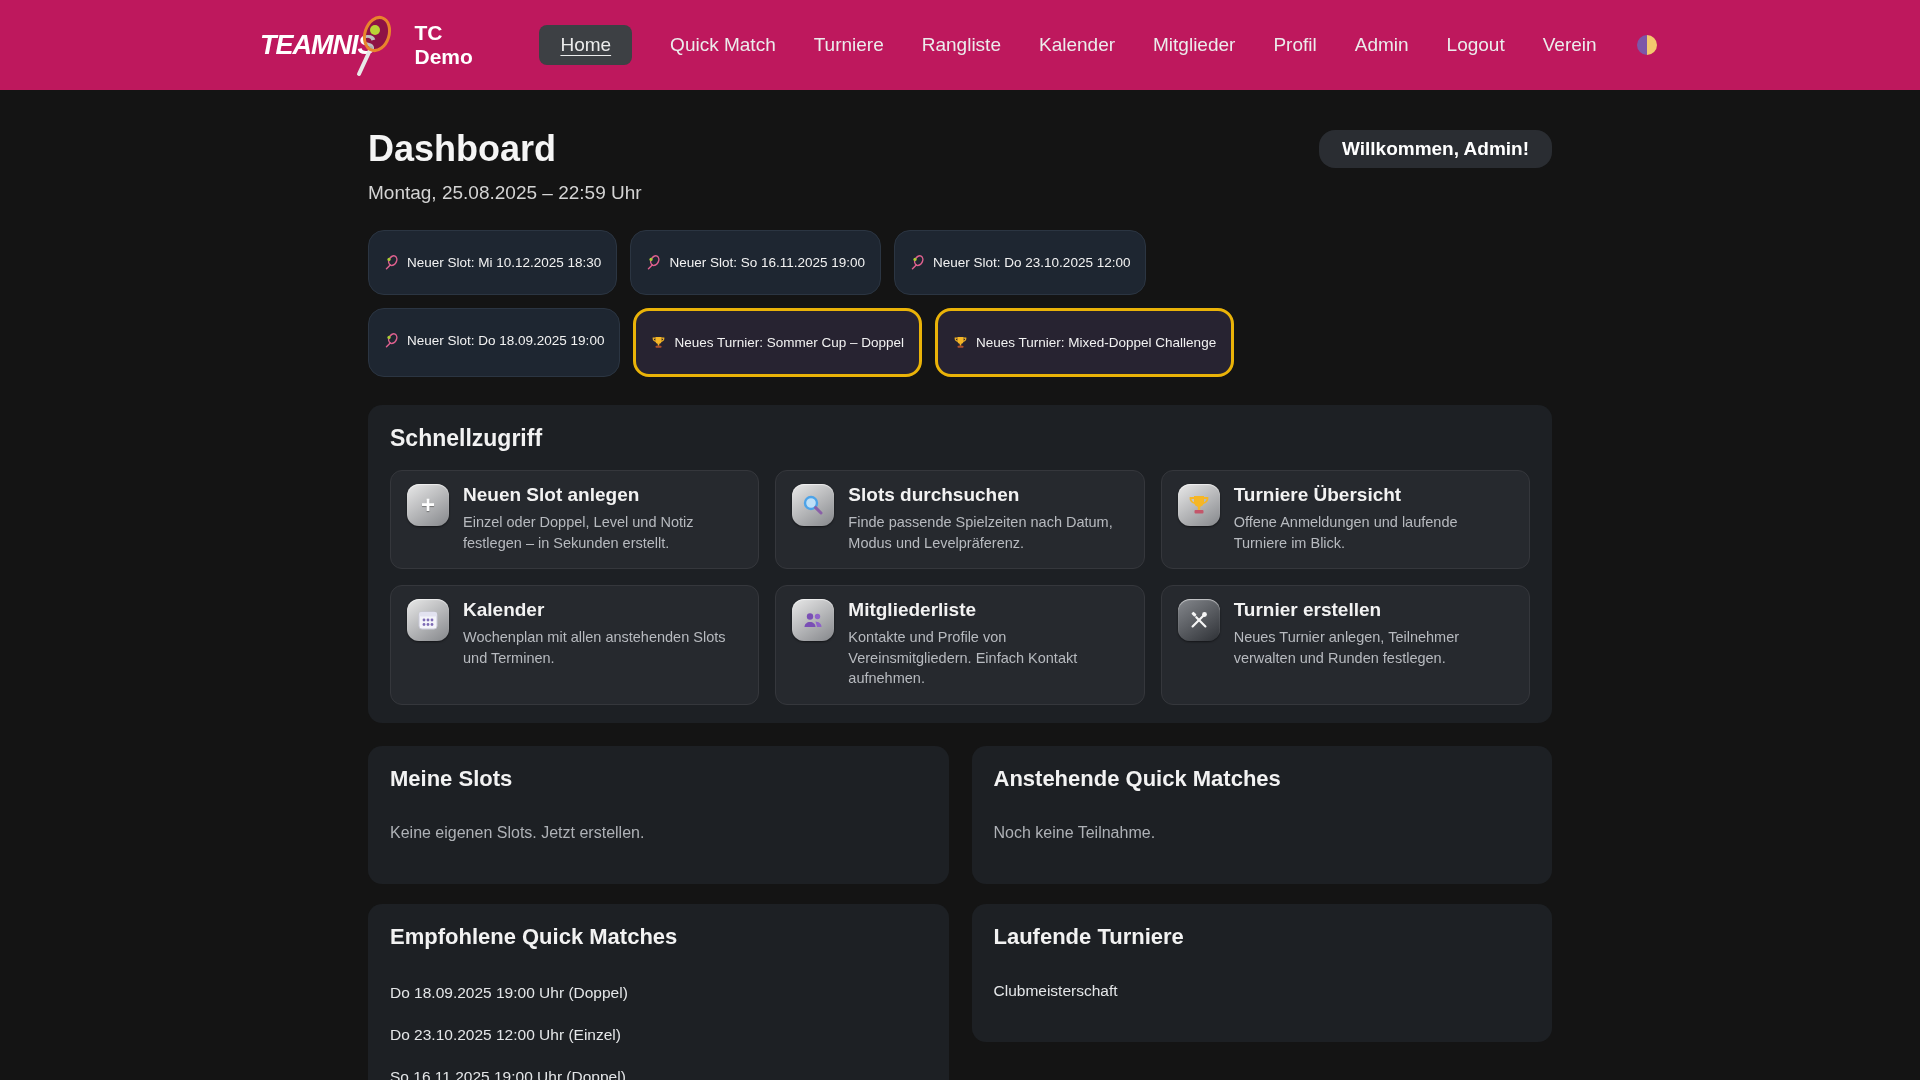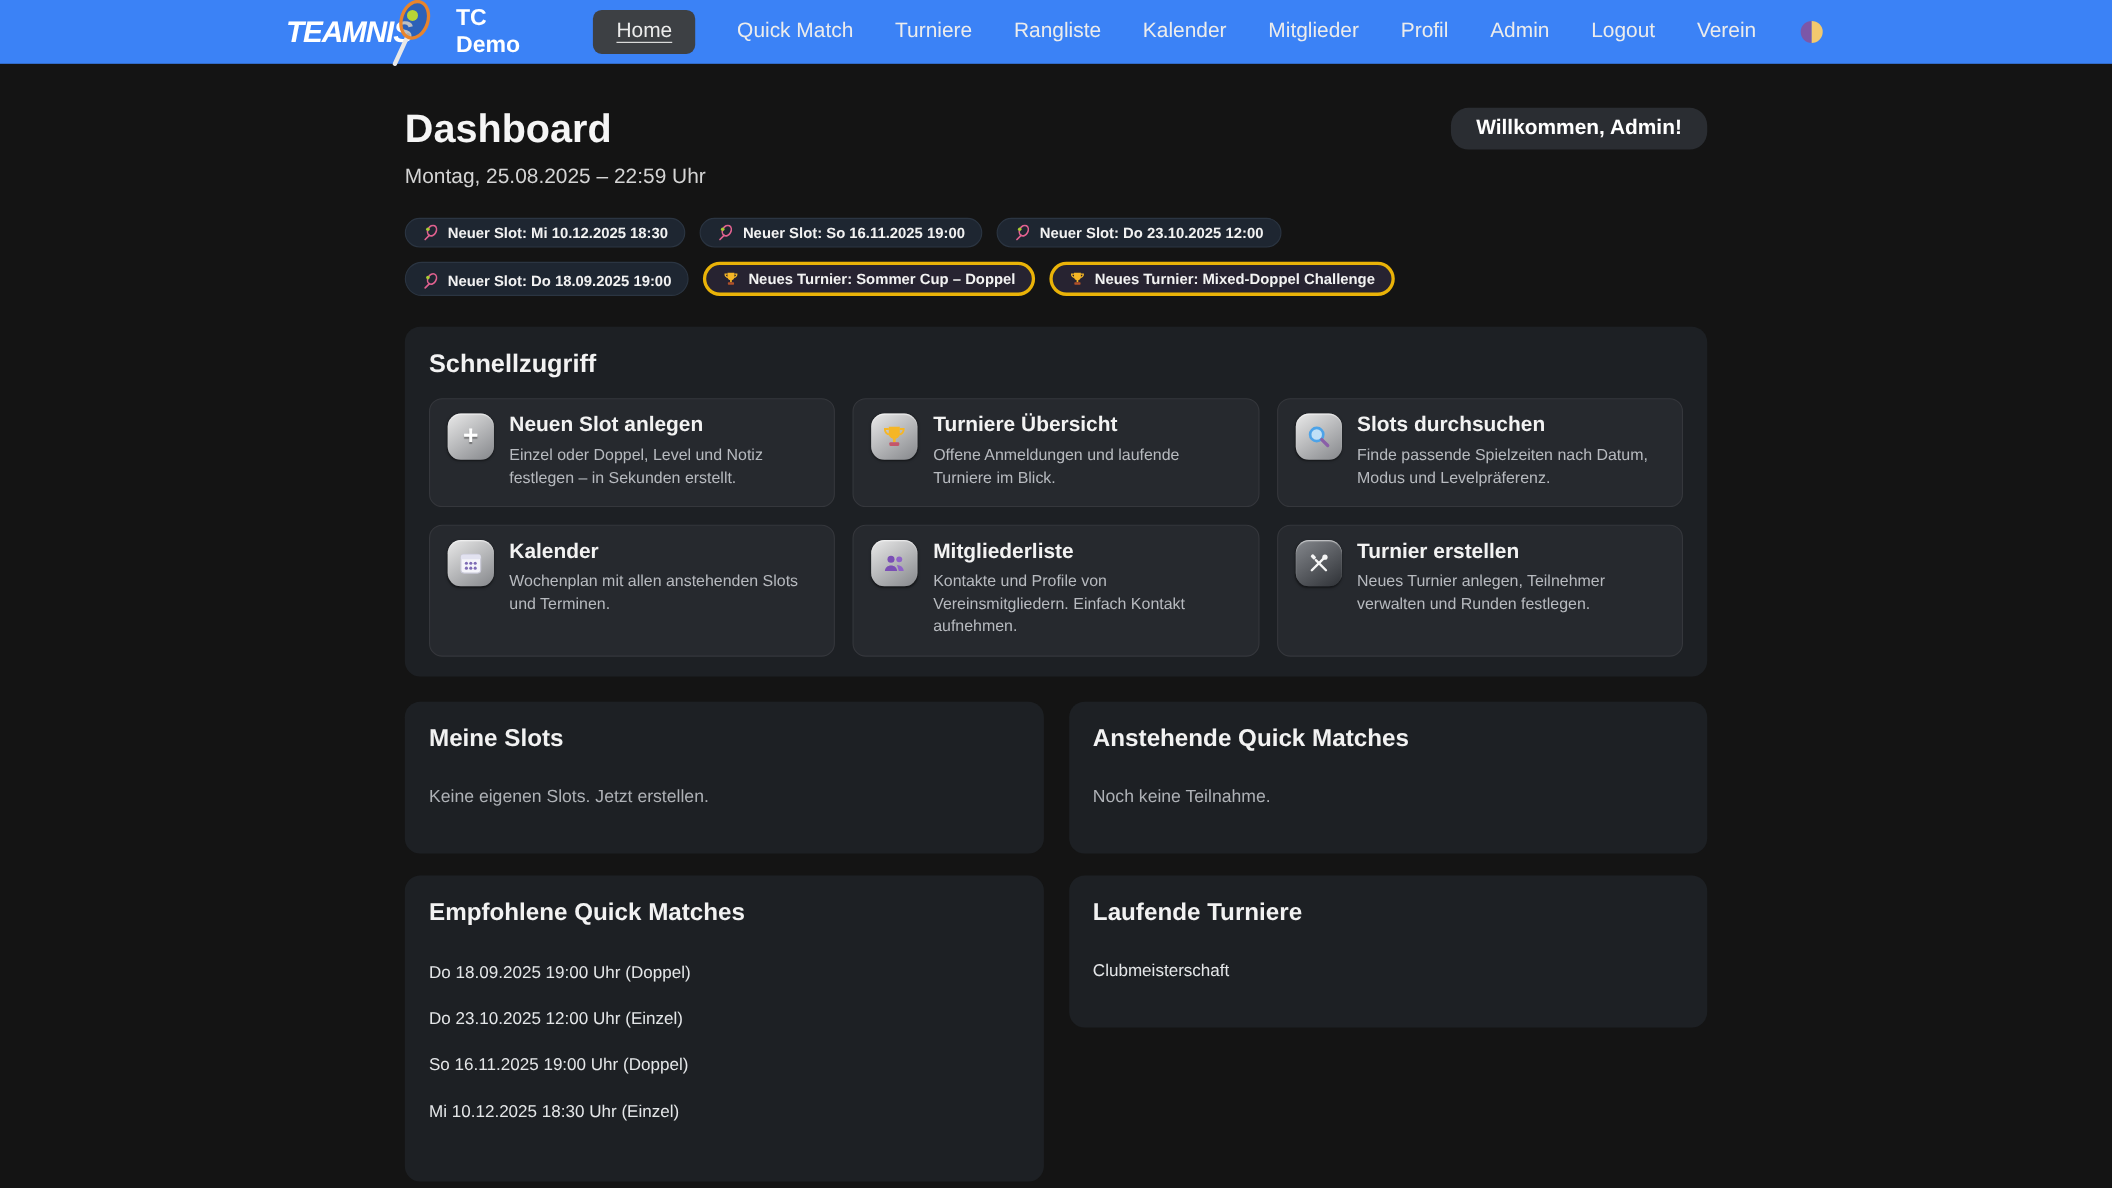--- a/index.html
+++ b/index.html
@@ -4,21 +4,21 @@
 <style>
   * { box-sizing: border-box; margin: 0; padding: 0; }
   html, body { width: 1920px; height: 1080px; overflow: hidden; }
   body {
     background: #141414;
     color: #f0f0f0;
     font-family: "Liberation Sans", "DejaVu Sans", sans-serif;
   }
 
   
-  .navbar { background: #3b82f6; height: 58px; display: flex; align-items: center; }
+  .navbar { background: #be185d; height: 90px; display: flex; align-items: center; }
   .nav-inner {
     width: 1400px; margin: 0 auto; display: flex; align-items: center; gap: 38px;
   }
   .brand { display: flex; align-items: center; gap: 26px; }
   .logo { position: relative; font-style: italic; font-weight: 900; font-size: 27px;
           letter-spacing: -1px; color: #fff; padding-right: 14px; }
   .logo svg { position: absolute; right: -10px; top: -16px; overflow: visible; }
   .club-name { font-size: 21px; font-weight: 700; color: #fff; }
   .nav-links { display: flex; align-items: center; gap: 38px; list-style: none; }
   .nav-link { font-size: 19px; color: #ececec; cursor: pointer; white-space: nowrap; }
@@ -35,23 +35,23 @@
   .page-title { font-size: 36px; font-weight: 700; color: #f5f5f5; }
   .date-line { margin-top: 12px; font-size: 19px; color: #d4d4d4; }
   .welcome-pill {
     background: #2a2d32; border-radius: 16px; padding: 8px 23px;
     font-size: 19px; font-weight: 700; color: #fff; margin-top: 2px; white-space: nowrap;
   }
 
   
   .chips { margin-top: 26px; display: flex; flex-wrap: wrap; gap: 13px 13px; width: 900px; }
   .chip {
-    display: inline-flex; align-items: flex-end; gap: 8px;
-    padding: 5px 15px; border-radius: 16px; font-size: 13.5px; color: #f2f2f2;
-    cursor: pointer; white-space: nowrap; font-weight: bold;
+    display: inline-flex; align-items: flex-start; gap: 8px;
+    padding: 24px 15px; border-radius: 16px; font-size: 13.5px; color: #f2f2f2;
+    cursor: pointer; white-space: nowrap;
   }
   .chip-slot { background: #1e2631; border: 1px solid #2b3542; }
   .chip-tournament { background: #272331; border: 3px solid #eab308; }
   .chip svg { display: block; }
 
   
   .panel { background: #1d2024; border-radius: 14px; padding: 20px 22px 42px; }
   .panel h2 { font-size: 22px; font-weight: 700; color: #f2f2f2; }
 
   .quick-access { margin-top: 28px; padding-bottom: 18px; }
@@ -206,41 +206,41 @@
             <span class="plus-glyph">+</span>
           </span>
         <div>
           <div class="qa-title">Neuen Slot anlegen</div>
           <div class="qa-desc">Einzel oder Doppel, Level und Notiz festlegen – in Sekunden erstellt.</div>
         </div>
       </div>
       <div class="qa-card">
         <span class="tile">
           <svg width="24" height="24" viewBox="0 0 24 24">
+              <circle cx="10" cy="10" r="6" fill="#bfe0f7" stroke="#4da3e8" stroke-width="2.4"></circle>
+              <line x1="14.6" y1="14.6" x2="20" y2="20" stroke="#8a5fa8" stroke-width="3" stroke-linecap="round"></line>
+            </svg>
+        </span>
+        <div>
+          <div class="qa-title">Slots durchsuchen</div>
+          <div class="qa-desc">Finde passende Spielzeiten nach Datum, Modus und Levelpräferenz.</div>
+        </div>
+      </div>
+      <div class="qa-card">
+        <span class="tile">
+          <svg width="24" height="24" viewBox="0 0 24 24">
               <path d="M7 3h10v6a5 5 0 0 1-10 0z" fill="#f5b626"></path>
               <path d="M7 5H3.5a4.5 4.5 0 0 0 4.5 5M17 5h3.5a4.5 4.5 0 0 1-4.5 5" fill="none" stroke="#f5b626" stroke-width="1.8"></path>
               <rect x="10.8" y="13" width="2.4" height="4" fill="#f5b626"></rect>
               <rect x="7.5" y="17" width="9" height="3.4" rx="1" fill="#c4566a"></rect>
             </svg>
         </span>
         <div>
           <div class="qa-title">Turniere Übersicht</div>
           <div class="qa-desc">Offene Anmeldungen und laufende Turniere im Blick.</div>
-        </div>
-      </div>
-      <div class="qa-card">
-        <span class="tile">
-          <svg width="24" height="24" viewBox="0 0 24 24">
-              <circle cx="10" cy="10" r="6" fill="#bfe0f7" stroke="#4da3e8" stroke-width="2.4"></circle>
-              <line x1="14.6" y1="14.6" x2="20" y2="20" stroke="#8a5fa8" stroke-width="3" stroke-linecap="round"></line>
-            </svg>
-        </span>
-        <div>
-          <div class="qa-title">Slots durchsuchen</div>
-          <div class="qa-desc">Finde passende Spielzeiten nach Datum, Modus und Levelpräferenz.</div>
         </div>
       </div>
       <div class="qa-card">
         <span class="tile">
           <svg width="24" height="24" viewBox="0 0 24 24">
               <rect x="3" y="4" width="18" height="17" rx="3" fill="#f4f4fa" stroke="#c9c9d8" stroke-width="1"></rect>
               <rect x="3" y="4" width="18" height="4.5" rx="2" fill="#e2e2f0"></rect>
               <g fill="#7d6bb5">
                 <circle cx="8" cy="12" r="1.4"></circle>
                 <circle cx="12" cy="12" r="1.4"></circle>

